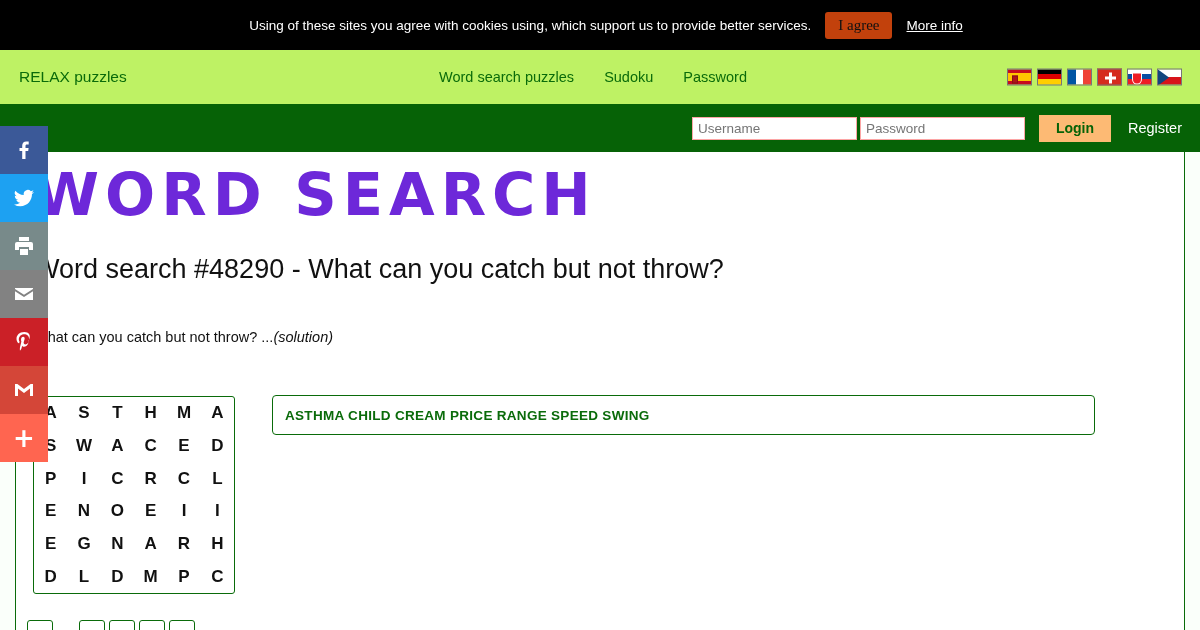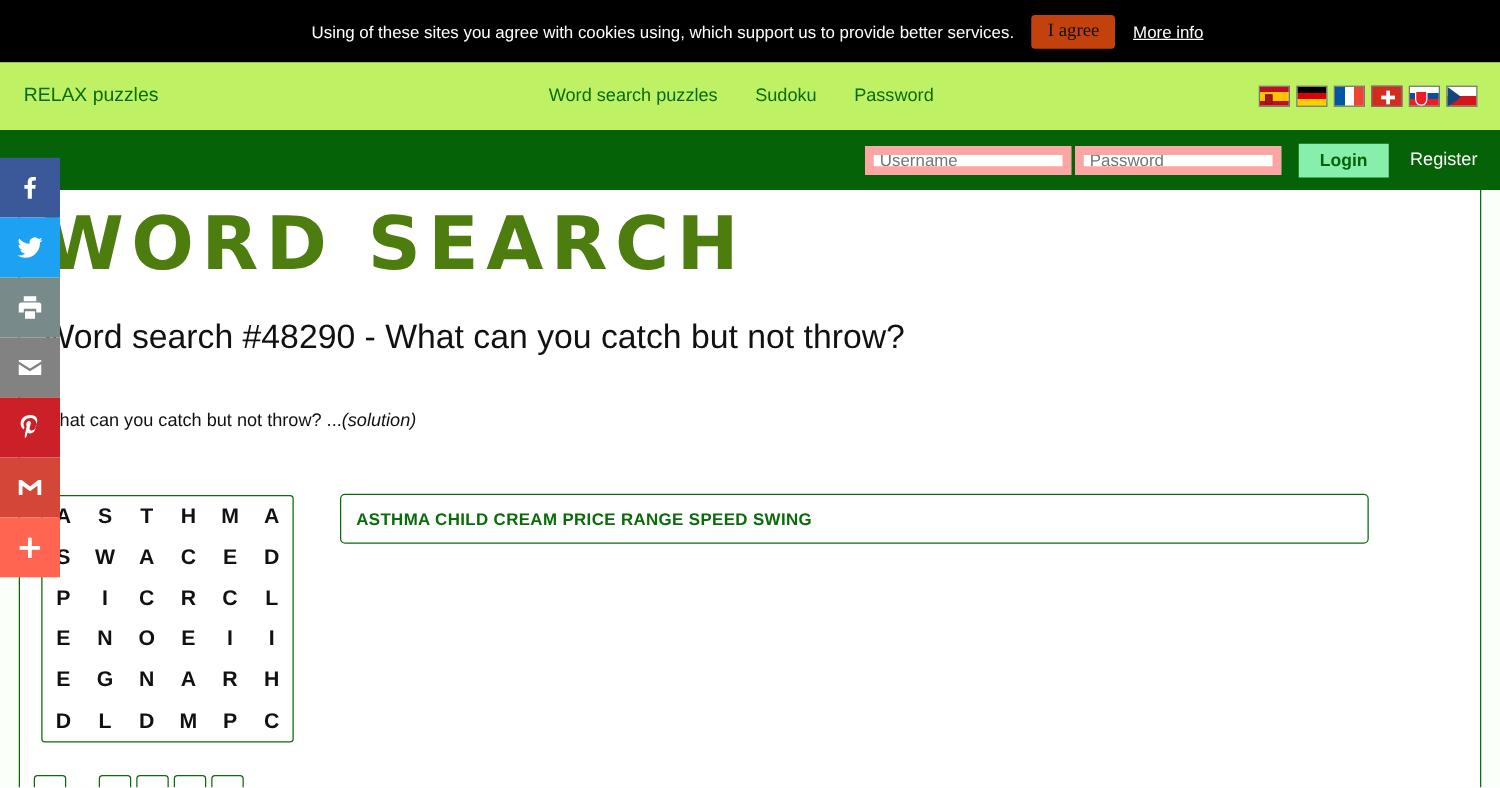--- a/index.html
+++ b/index.html
@@ -61,48 +61,48 @@
   .fl-cz { background: linear-gradient(#fff 0 50%, #d7141a 50% 100%); }
   .fl-cz::after{content:"";position:absolute;left:0;top:0;width:0;height:0;border-left:11px solid #11457e;border-top:8.5px solid transparent;border-bottom:8.5px solid transparent;}
 
   
   #loginbar {
     height: 48px; width: 1200px; background: #066206;
     display: flex; align-items: center; justify-content: flex-end;
     padding-right: 18px; gap: 0;
   }
   #loginbar input {
-    height: 23px; border: 7px solid #fca5a5; background: #fff;
+    height: 23px; border: 1px solid #fca5a5; background: #fff;
     font-family: "Liberation Sans", sans-serif; font-size: 13.5px;
     padding: 0 5px; color: #222; outline: none;
   }
   #username-input { width: 165px; margin-right: 3px; }
   #password-input { width: 165px; margin-right: 14px; }
   #login-button {
-    background: #86efac; color: #066206; border: none;
+    background: #fdba74; color: #066206; border: none;
     font-family: "Liberation Sans", sans-serif;
     font-weight: bold; font-size: 14px;
     height: 27px; padding: 0 17px; cursor: pointer; margin-right: 17px;
   }
   #register-link { color: #fff; font-size: 14.5px; text-decoration: none; cursor: pointer; }
 
   
   #content {
     position: relative;
     width: 1170px; margin-left: 15px;
     height: 478px;
     background: #fff;
     border-left: 1px solid #0a6b0a;
     border-right: 1px solid #0a6b0a;
     overflow: hidden;
   }
   #wordsearch-title {
     position: absolute; left: 18px; top: 8px;
     font-size: 59px; font-weight: bold; letter-spacing: 6px;
-    color: #4d7c0f;
+    color: #6d28d9;
     font-family: "DejaVu Sans", sans-serif;
     white-space: nowrap;
   }
   #page-heading {
     position: absolute; left: 18px; top: 102px;
     font-size: 27px; color: #111; font-weight: normal; white-space: nowrap;
   }
   #subtitle {
     position: absolute; left: 18px; top: 177px;
     font-size: 14.5px; color: #111; white-space: nowrap;

